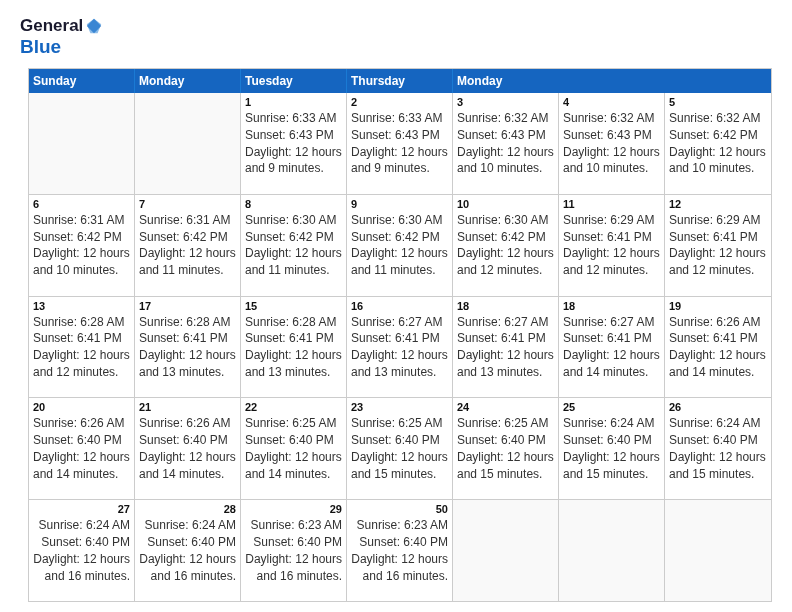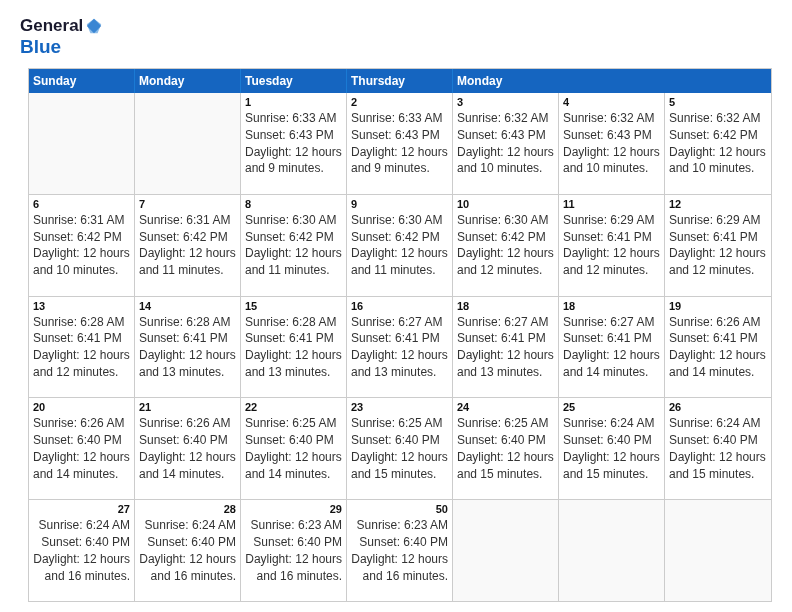--- a/index.html
+++ b/index.html
@@ -212,21 +212,21 @@
           </div>
         </div>
         <div class="cal-week">
           <div class="cal-cell">
             <div class="day-number">13</div>
             <div class="day-info" style="white-space: pre-line;">Sunrise: 6:28 AM
 Sunset: 6:41 PM
 Daylight: 12 hours and 12 minutes.</div>
           </div>
           <div class="cal-cell">
-            <div class="day-number">14</div>
+            <div class="day-number">17</div>
             <div class="day-info" style="white-space: pre-line;">Sunrise: 6:28 AM
 Sunset: 6:41 PM
 Daylight: 12 hours and 13 minutes.</div>
           </div>
           <div class="cal-cell">
             <div class="day-number">15</div>
             <div class="day-info" style="white-space: pre-line;">Sunrise: 6:28 AM
 Sunset: 6:41 PM
 Daylight: 12 hours and 13 minutes.</div>
           </div>

